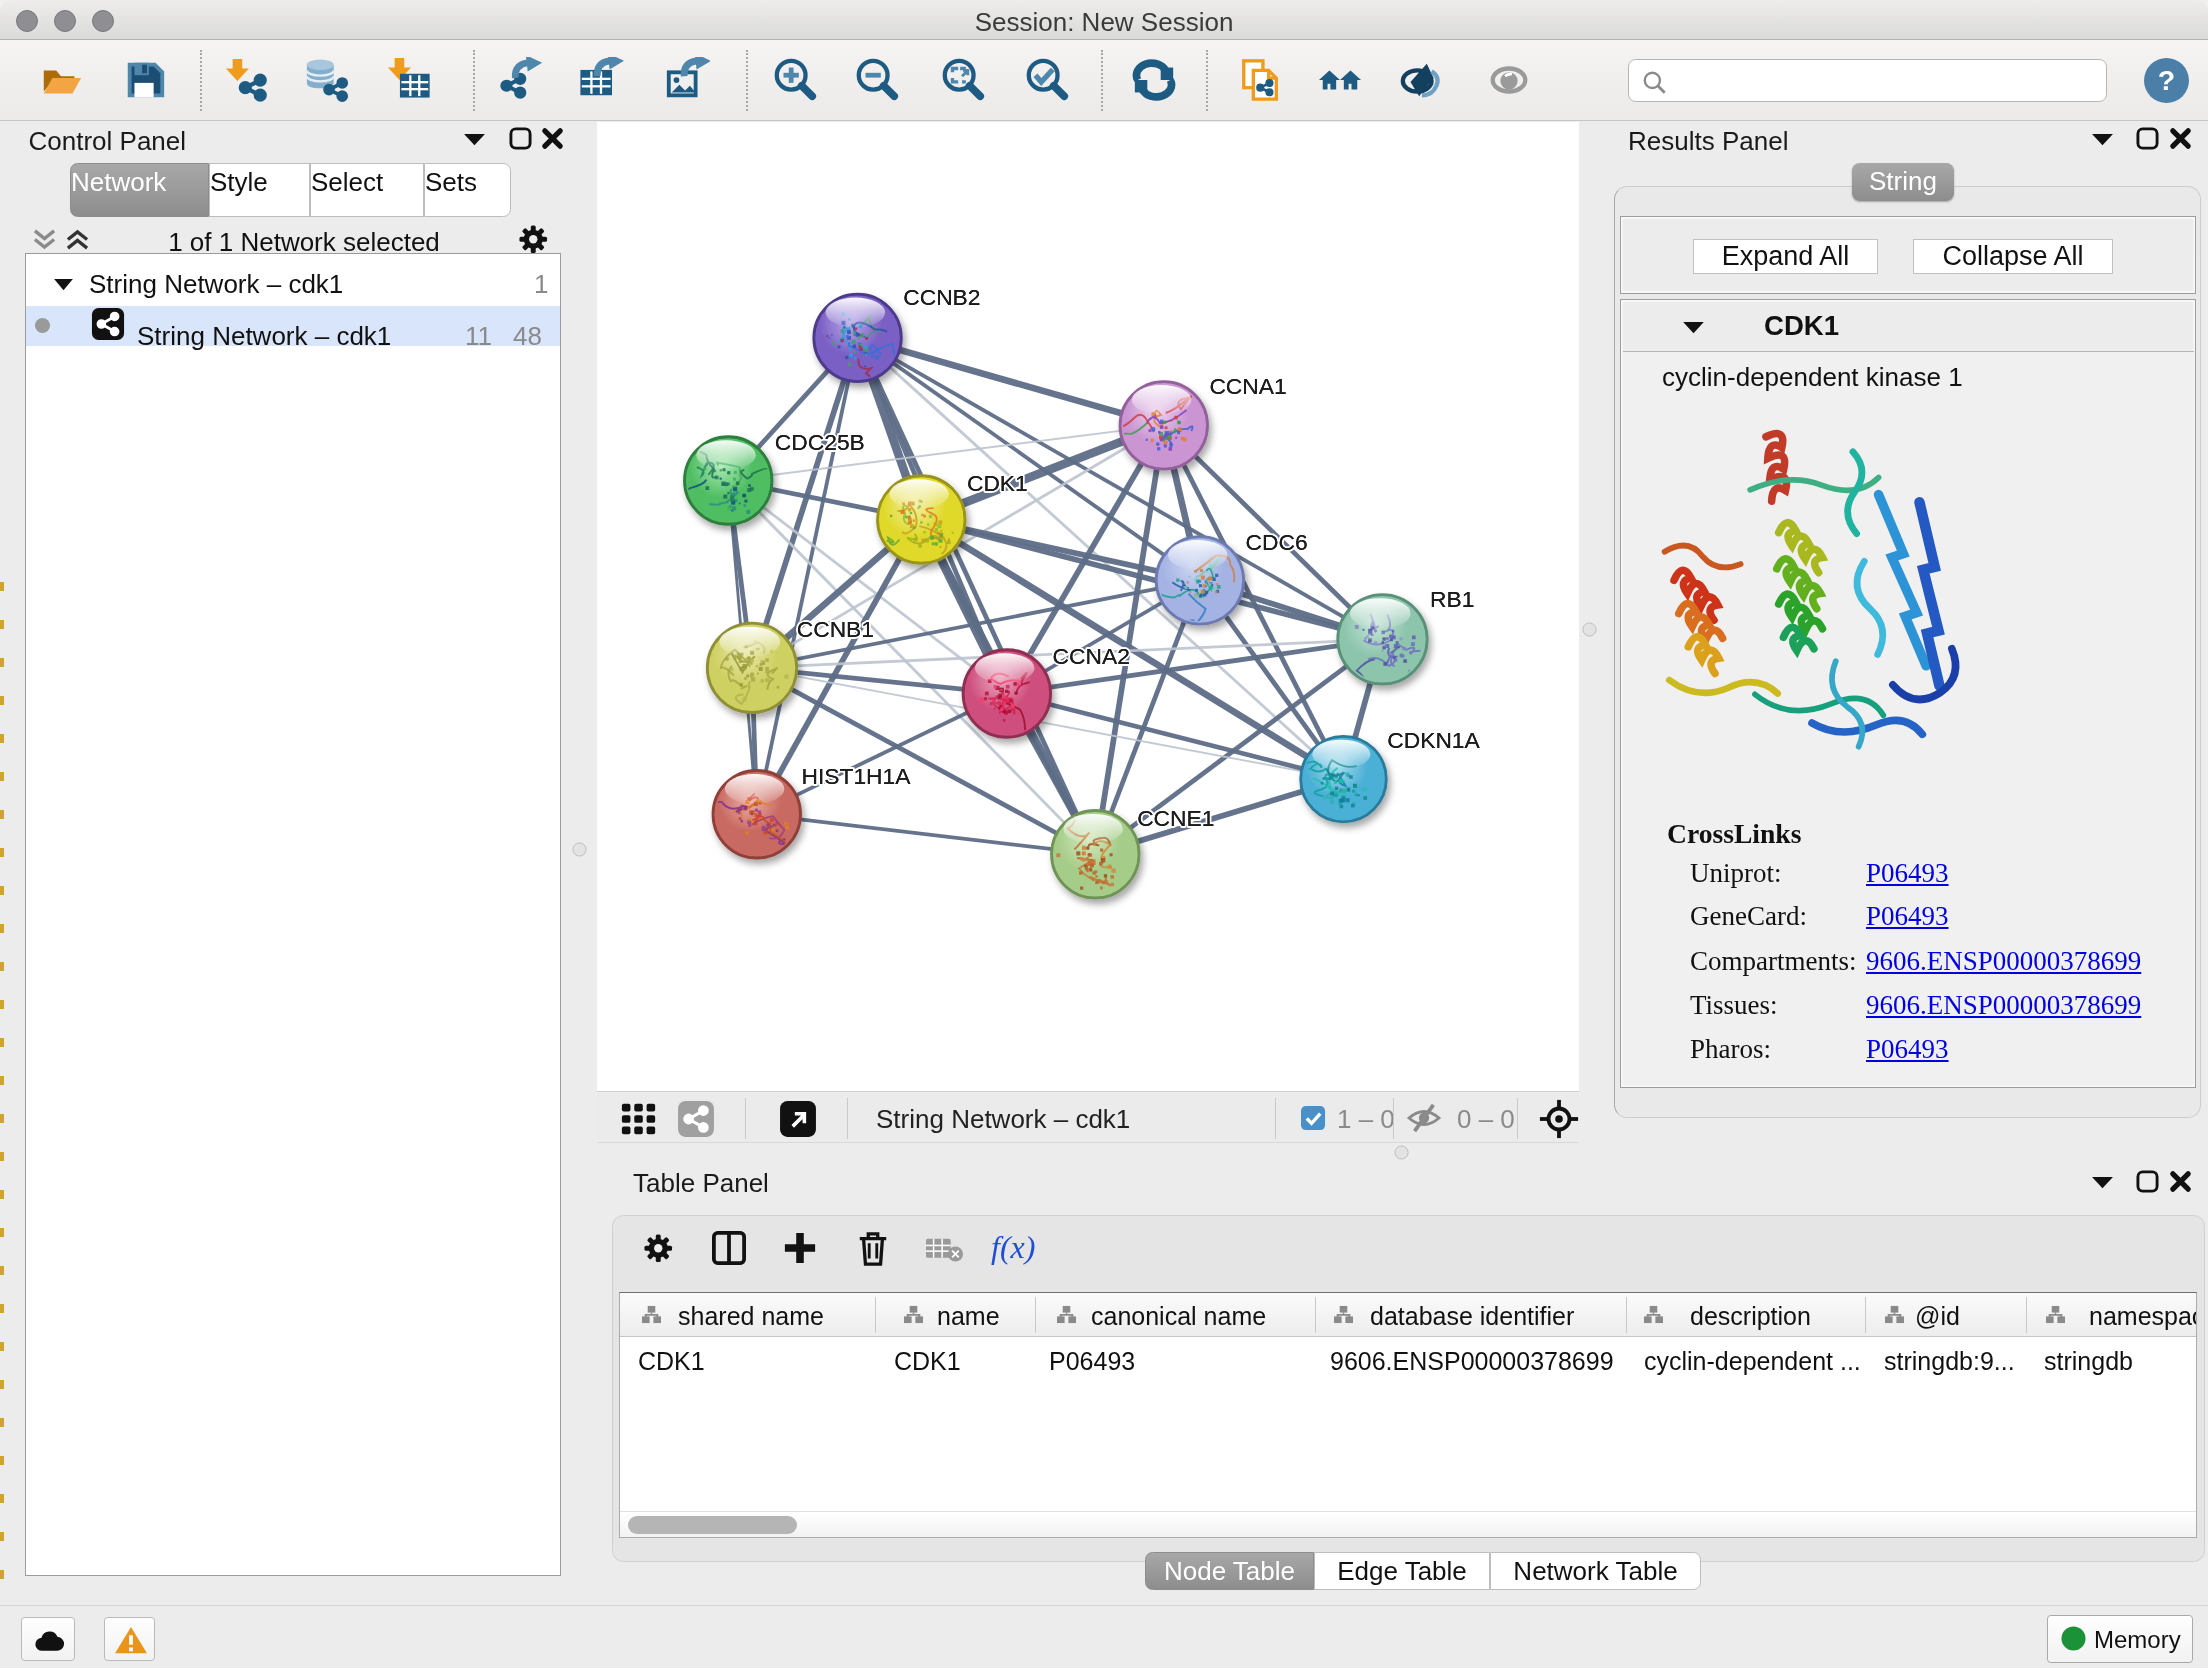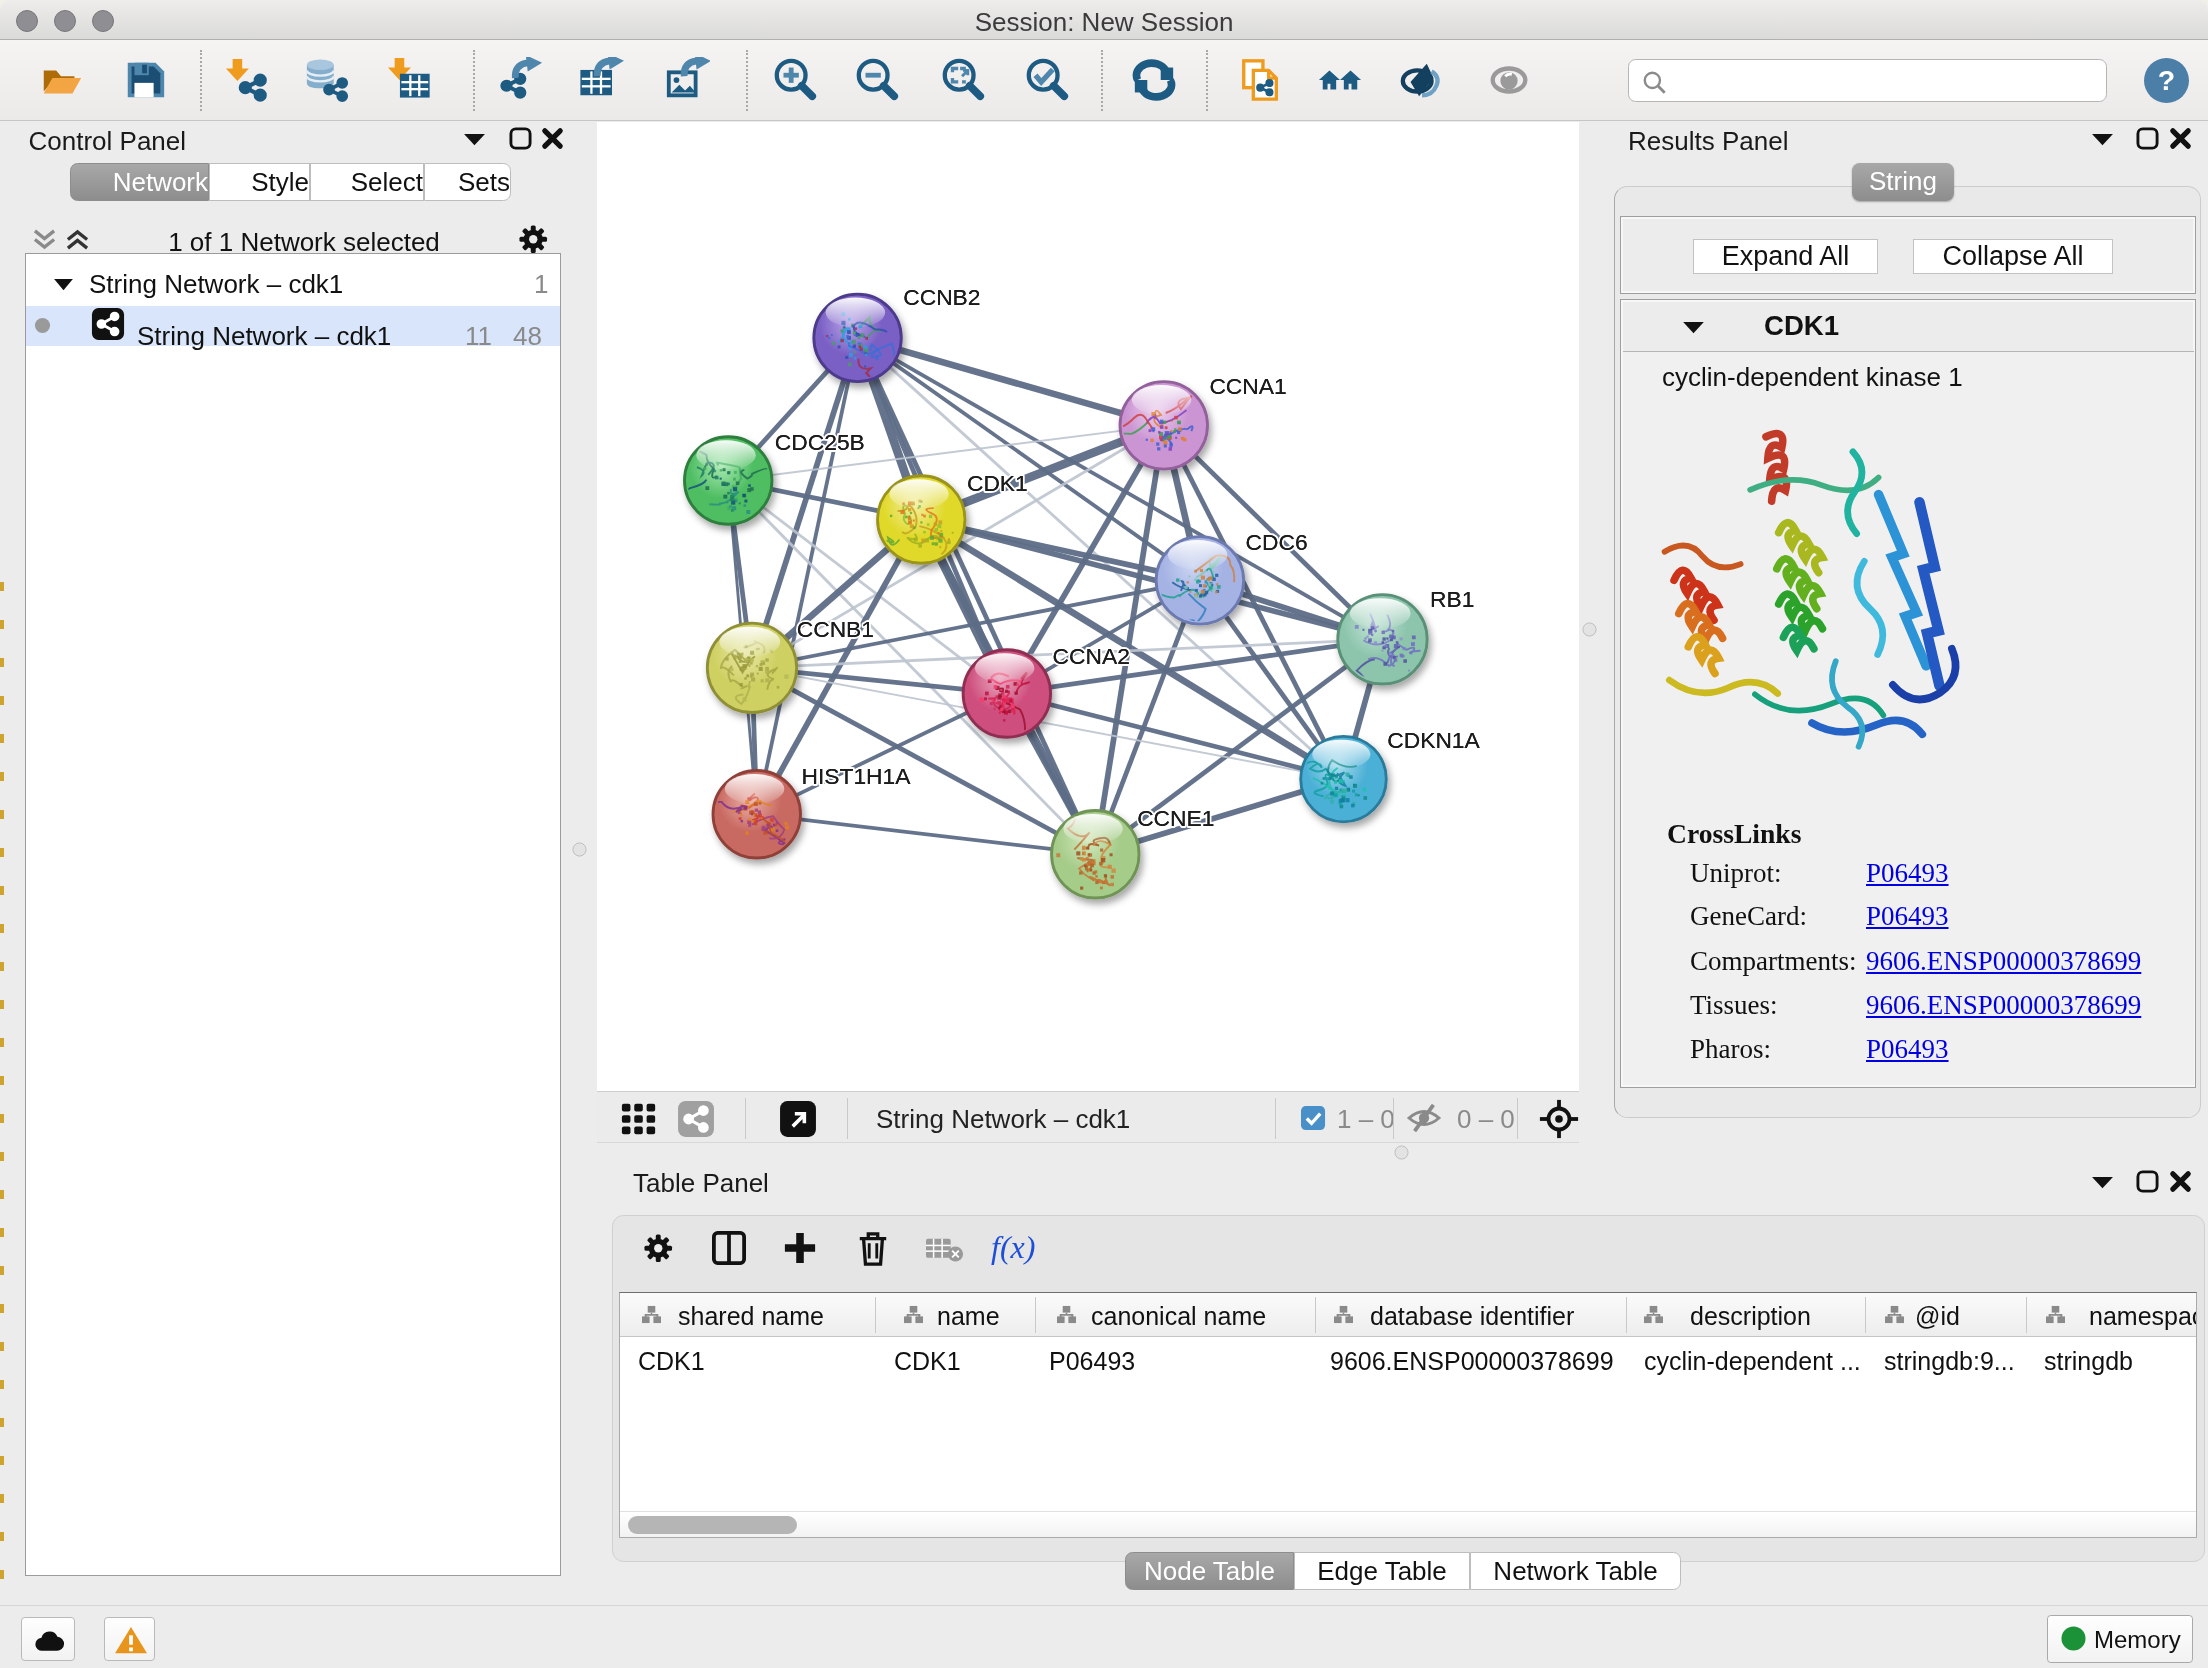--- a/index.html
+++ b/index.html
@@ -6,39 +6,39 @@
 #win { position:absolute; left:0; top:0; width:2208px; height:1668px; background:#ececec; border-radius:11.4px 11.4px 0 0; overflow:hidden; }
 #titlebar { position:absolute; left:0; top:0; width:100%; height:40px; background:linear-gradient(#eeedec,#dadad9); border-bottom:1px solid #b2b0af; border-radius:11.4px 11.4px 0 0; }
 .tl { position:absolute; top:9.5px; width:22px; height:22px; border-radius:50%; background:#8e8e93; border:1px solid #77777c; }
 #title { position:absolute; top:6.7px; width:100%; text-align:center; font-size:26px; color:#3b3b3b; }
 #toolbar { position:absolute; left:0; top:40px; width:100%; height:81px; background:linear-gradient(#f5f4f3,#ebeae9); border-bottom:1px solid #c8c6c5; }
 .tic { position:absolute; top:17px; }
 .tsep { position:absolute; top:9.5px; height:61px; width:0; border-left:2.9px dotted #a8a8a8; }
 #searchbox { position:absolute; left:1628px; top:19px; width:479px; height:43px; background:#fff; border:1.9px solid #b5b5b5; border-radius:7.6px; }
 #helpbtn { position:absolute; left:2144px; top:18px; width:45px; height:45px; border-radius:50%; background:#4c7fa8; color:#fff; font-size:28.5px; font-weight:bold; text-align:center; line-height:45px; }
 .ptitle { position:absolute; font-size:26px; color:#1a1a1a; }
-.tabbtn { position:absolute; top:163px; height:38px; border:1px solid #bdbdbd; background:#fff; font-size:26px; color:#111; text-align:right; line-height:36px; }
+.tabbtn { position:absolute; top:163px; height:54px; border:1px solid #bdbdbd; background:#fff; font-size:26px; color:#111; text-align:left; line-height:36px; }
 .tabsel, .bottab.tabsel, .tabbtn.tabsel { background:linear-gradient(#a8a8a8,#8d8d8d) !important; color:#fff !important; border-color:#8d8d8d !important; }
 #netlist { position:absolute; left:25px; top:253px; width:536px; height:1323px; background:#fff; border:1.9px solid #9b9b9b; }
 #selrow { position:absolute; left:0; top:52px; width:100%; height:40px; background:#d9e5fa; }
 .gray { color:#8a8a8a; }
 #netcanvas { position:absolute; left:597px; top:122px; width:982px; height:969px; background:#fff; }
 #netbar { position:absolute; left:597px; top:1091px; width:982px; height:52px; background:#ebebeb; border-top:1px solid #cfcfcf; border-bottom:1px solid #d8d8d8; }
 .nbsep { position:absolute; top:5.7px; height:41px; width:0; border-left:1px solid #c9c9c9; }
 #rp-out { position:absolute; left:1614px; top:186px; width:587px; height:932px; background:#e9e9e9; border:1px solid #cccccc; border-left:1.9px solid #a8a8a8; border-radius:13.3px; }
 .dblbox { position:absolute; background:#ececec; border:1px solid #9e9e9e; box-shadow:inset 0 0 0 1.9px #f7f7f7; }
 .btn { position:absolute; background:#fff; border:1px solid #c2c2c2; border-radius:0; font-size:27px; color:#111; text-align:center; }
 #stringtab { position:absolute; left:1852px; top:163px; width:102px; height:38px; background:linear-gradient(#a8a8a8,#8d8d8d); border-radius:7.6px; color:#fff; font-size:26px; text-align:center; line-height:36px; box-shadow:0 1px 1.9px rgba(0,0,0,0.3); }
 #tablepanel { position:absolute; left:612px; top:1215px; width:1593px; height:347px; background:#e5e5e5; border:1px solid #d0d0d0; border-radius:11.4px; }
 #tablebox { position:absolute; left:619px; top:1292px; width:1578px; height:246px; background:#fff; border:1.9px solid #6e6e6e; border-left:1px solid #aaa; border-right:1px solid #aaa; border-bottom:1px solid #aaa; overflow:hidden; }
 #thead { position:absolute; left:0; top:0; width:100%; height:44px; background:linear-gradient(#fbfbfb,#ededed); border-bottom:1px solid #c5c5c5; }
 .hsep { position:absolute; top:3.8px; height:36px; width:0; border-left:1.9px solid #c9c9c9; }
 .htxt { position:absolute; top:8.6px; font-size:25px; color:#111; }
 .dtxt { position:absolute; top:54px; font-size:25px; color:#111; }
-.bottab { position:absolute; top:1552px; height:38px; border:1px solid #bdbdbd; background:#fff; font-size:26px; color:#111; text-align:center; line-height:36px; }
+.bottab { position:absolute; top:1552px; height:38px; border:1px solid #bdbdbd; background:#fff; font-size:26px; color:#111; text-align:center; line-height:36px;margin-left:20px; }
 #statusbar { position:absolute; left:0; top:1605px; width:100%; height:63px; background:#ececec; border-top:1.9px solid #d4d4d4;padding-left:34px; }
 .sbtn { position:absolute; top:11.4px; background:linear-gradient(#fefefe,#f2f2f2); border:1px solid #b9b9b9; border-radius:3.8px; }
 .serif { font-family:"Liberation Serif",serif; }
 </style></head><body>
 <div id="win">
   <div id="titlebar">
     <div class="tl" style="left:16px"></div>
       <div class="tl" style="left:54px"></div>
       <div class="tl" style="left:92px"></div>
     <div id="title">Session: New Session</div>

